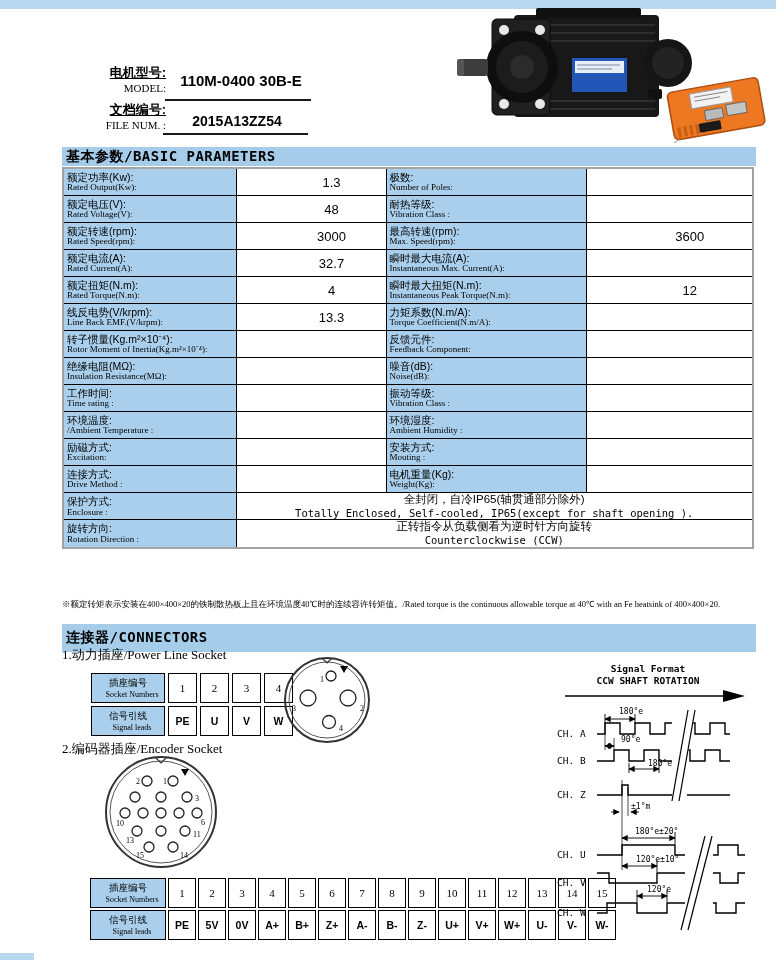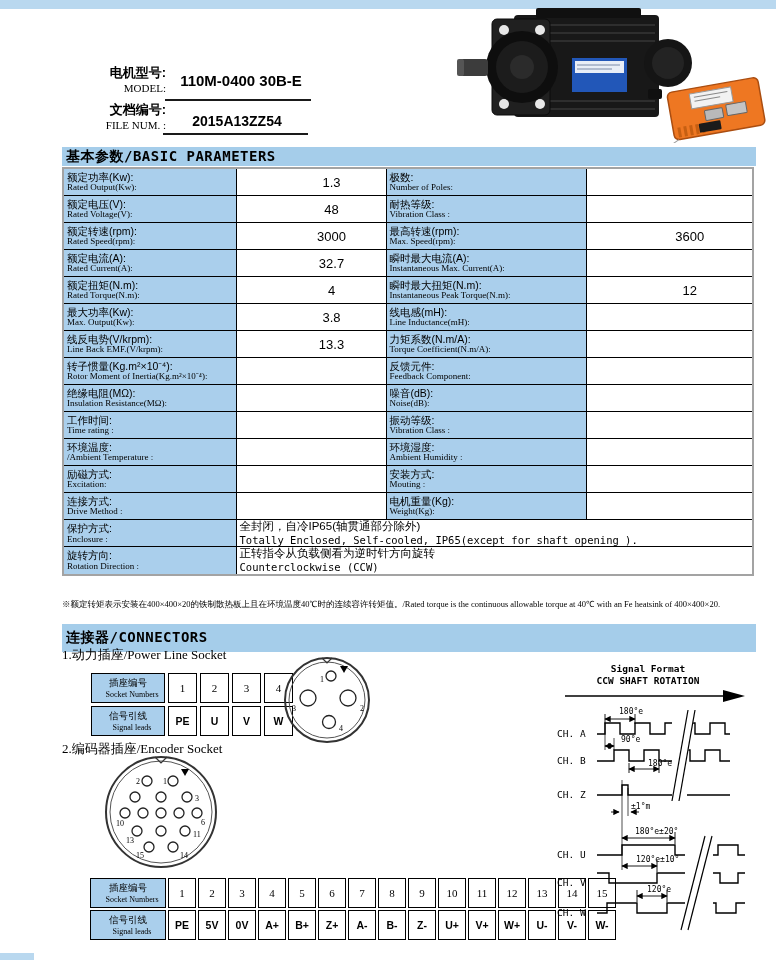--- a/index.html
+++ b/index.html
@@ -3,37 +3,37 @@
 <meta charset="utf-8">
 <style>
   html,body{margin:0;padding:0;background:#fff;}
   .page{position:relative;width:776px;height:964px;background:#fff;overflow:hidden;
         font-family:"Liberation Serif",serif;color:#000;}
   .abs{position:absolute;}
   .band{background:#b9d8ef;}
 
   
   .hdr-label{text-align:right;line-height:1.05;}
-  .hdr-label .cn{font:bold 13px "Liberation Sans",sans-serif;}
+  .hdr-label .cn{font:bold 13px "Liberation Sans",sans-serif;text-decoration:underline;}
   .hdr-label .en{font:11px "Liberation Serif",serif;}
   .hdr-value{text-align:center;font:bold 15px "Liberation Sans",sans-serif;}
   .hdr-line{border-bottom:2px solid #1a1a1a;}
 
   
   .secbar{background:#a5cdea;display:flex;align-items:center;padding-left:4px;
           font:bold 14px "DejaVu Sans Mono","Liberation Sans",sans-serif;letter-spacing:.5px;}
 
   
   .main-table{border-collapse:collapse;table-layout:fixed;width:690px;border:2px solid #a3a3a3;}
   .main-table td{border:1.5px solid #000;height:26px;padding:0 3px;overflow:hidden;vertical-align:middle;}
   td.lbl{background:#aacfec;}
   .lbl .cn{font:10.5px "Liberation Sans",sans-serif;line-height:1.2;white-space:nowrap;}
   .lbl .en{font:9px "Liberation Serif",serif;line-height:1.1;white-space:nowrap;}
   td.val{text-align:center;font:13px "Liberation Sans",sans-serif;padding-left:44px;}
-  td.fullval{}
+  td.fullval{text-align:center;}
   .fullval .cnline{font:11.5px "Liberation Sans",sans-serif;line-height:1.2;}
   .fullval .enline{font:10.5px "DejaVu Sans Mono",monospace;line-height:1.2;}
 
   .footnote{font:8.5px "Liberation Serif",serif;white-space:nowrap;}
 
   .subhead{font:13px "Liberation Serif",serif;}
 
   
   .pin-table{border-collapse:separate;position:absolute;}
   .pin-table td{border:1.5px solid #000;background:#fff;text-align:center;vertical-align:middle;}
@@ -200,32 +200,20 @@
           </td>
           <td class="val">4</td>
           <td class="lbl">
             <div class="cn">瞬时最大扭矩(N.m):</div>
             <div class="en">Instantaneous Peak Torque(N.m):</div>
           </td>
           <td class="val">12</td>
         </tr>
         <tr>
           <td class="lbl">
-            <div class="cn">最大功率(Kw):</div>
-            <div class="en">Max. Output(Kw):</div>
-          </td>
-          <td class="val">3.8</td>
-          <td class="lbl">
-            <div class="cn">线电感(mH):</div>
-            <div class="en">Line Inductance(mH):</div>
-          </td>
-          <td class="val"></td>
-        </tr>
-        <tr>
-          <td class="lbl">
             <div class="cn">线反电势(V/krpm):</div>
             <div class="en">Line Back EMF.(V/krpm):</div>
           </td>
           <td class="val">13.3</td>
           <td class="lbl">
             <div class="cn">力矩系数(N.m/A):</div>
             <div class="en">Torque Coefficient(N.m/A):</div>
           </td>
           <td class="val"></td>
         </tr>

